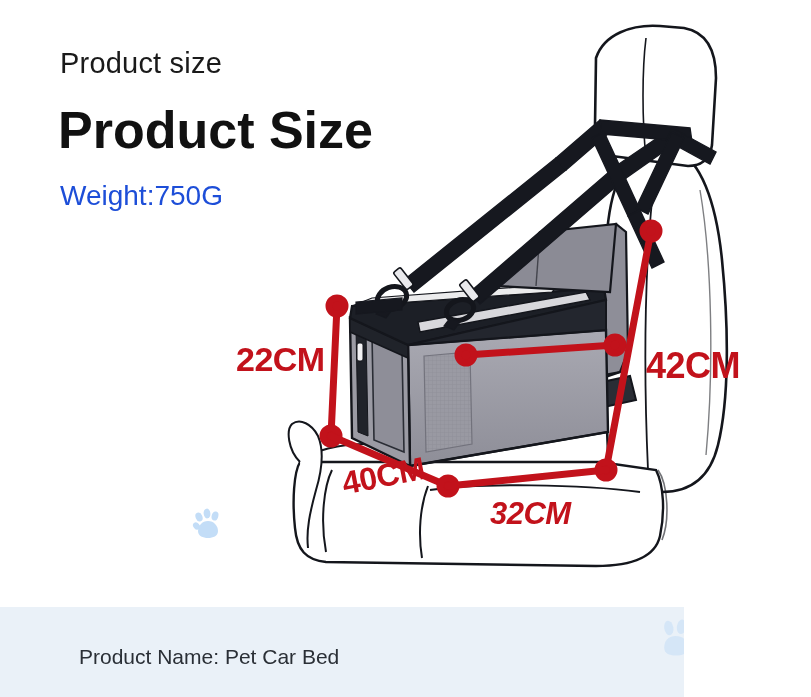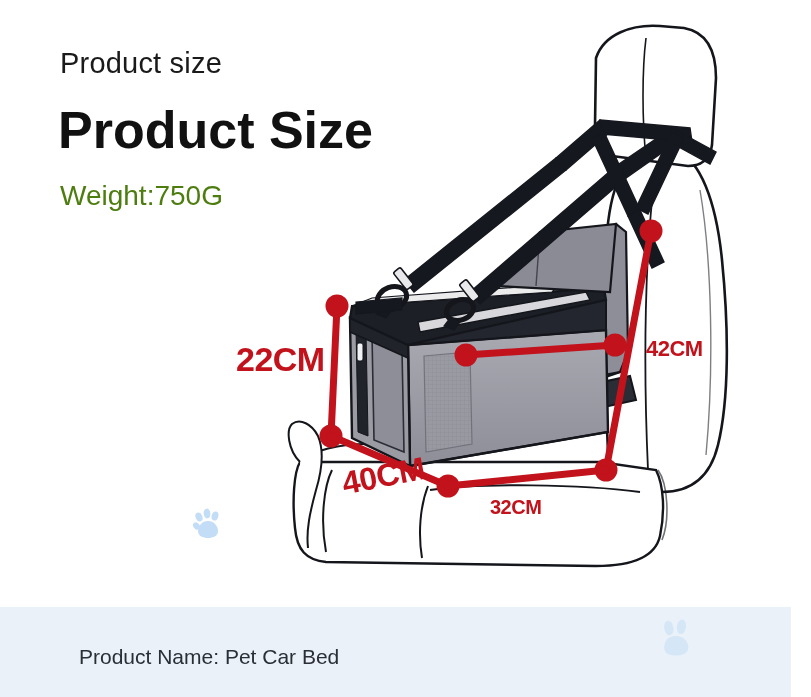--- a/index.html
+++ b/index.html
@@ -35,58 +35,58 @@
     font-weight: 600;
     color: #111111;
     letter-spacing: 0px;
     white-space: nowrap;
   }
   #weight-line {
     position: absolute;
     left: 60px;
     top: 180px;
     font-size: 28px;
-    color: #4d7c0f;
+    color: #1d4ed8;
     white-space: nowrap;
   }
   
   #illustration {
     position: absolute;
     left: 0;
     top: 0;
     width: 811px;
     height: 610px;
   }
   
   .dim-label {
     position: absolute;
     color: #c2121b;
     font-weight: 700;
     white-space: nowrap;
     letter-spacing: -0.5px;
   }
   #dim-22 { left: 236px; top: 340px; font-size: 34px; }
   #dim-37 { left: 501px; top: 358px; font-size: 30px; }
-  #dim-42 { left: 646px; top: 336px; font-size: 22px; }
+  #dim-42 { left: 646px; top: 345px; font-size: 36px; }
   #dim-40 { left: 339px; top: 466px; font-size: 32px; transform: rotate(-11deg); transform-origin: left top; }
-  #dim-32 { left: 490px; top: 496px; font-size: 20px; }
+  #dim-32 { left: 490px; top: 496px; font-size: 31px; font-style: italic; }
   
   #paw-decoration {
     position: absolute;
     left: 188px;
     top: 503px;
     width: 40px;
     height: 40px;
   }
   
   #footer-bar {
     position: absolute;
     left: 0;
     top: 607px;
-    width: 791px;
+    width: 684px;
     height: 90px;
     background: #eaf1f8;
     overflow: hidden;
   }
   #footer-paw {
     position: absolute;
     left: 655px;
     top: 6px;
     width: 46px;
     height: 46px;

